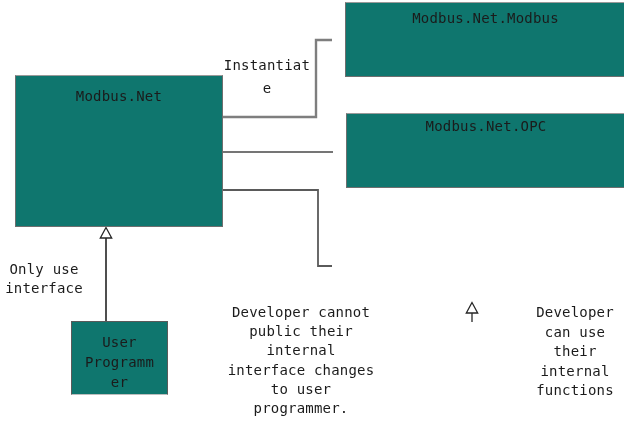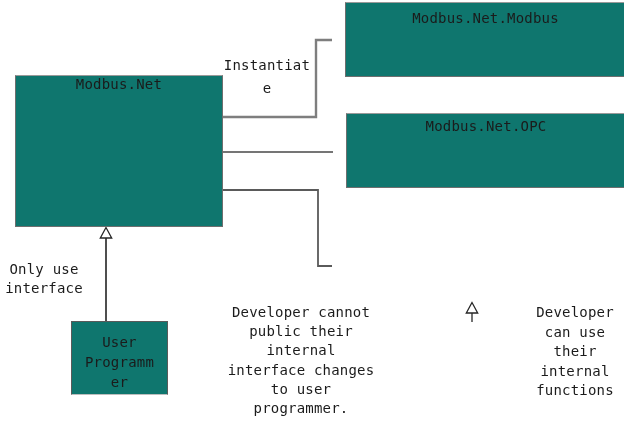--- a/index.html
+++ b/index.html
@@ -43,21 +43,21 @@
     letter-spacing: 0.2px;
   }
   #connector-layer {
     position: absolute;
     left: 0;
     top: 0;
     width: 624px;
     height: 423px;
   }
   
-  #box-main            { left: 2px;   top: 75px;  width: 208px; height: 152px; }
+  #box-main            { left: 2px;   top: 75px;  width: 208px; height: 152px; padding-top: 12px; }
   #box-modbus          { left: 332px; top: 2px;   width: 281px; height: 75px;  padding-top: 7px;  }
   #box-opc             { left: 333px; top: 113px; width: 280px; height: 75px;  padding-top: 4px;  }
   #box-siemens         { left: 332px; top: 227px; width: 281px; height: 74px;  padding-top: 7px;  }
   #box-user-programmer { left: 58px;  top: 321px; width: 97px;  height: 74px;  padding-top: 10px; }
   #box-protocol-developer { left: 425px; top: 322px; width: 95px; height: 73px; padding-top: 8px; }
   
   #ann-instantiate       { left: 222px; top: 54px;  width: 90px;  line-height: 23px; }
   #ann-only-use          { left: 2px;   top: 260px; width: 84px;  line-height: 19px; }
   #ann-developer-cannot  { left: 212px; top: 303px; width: 178px; line-height: 19.2px; }
   #ann-developer-can-use { left: 526px; top: 303px; width: 98px;  line-height: 19.5px; }

